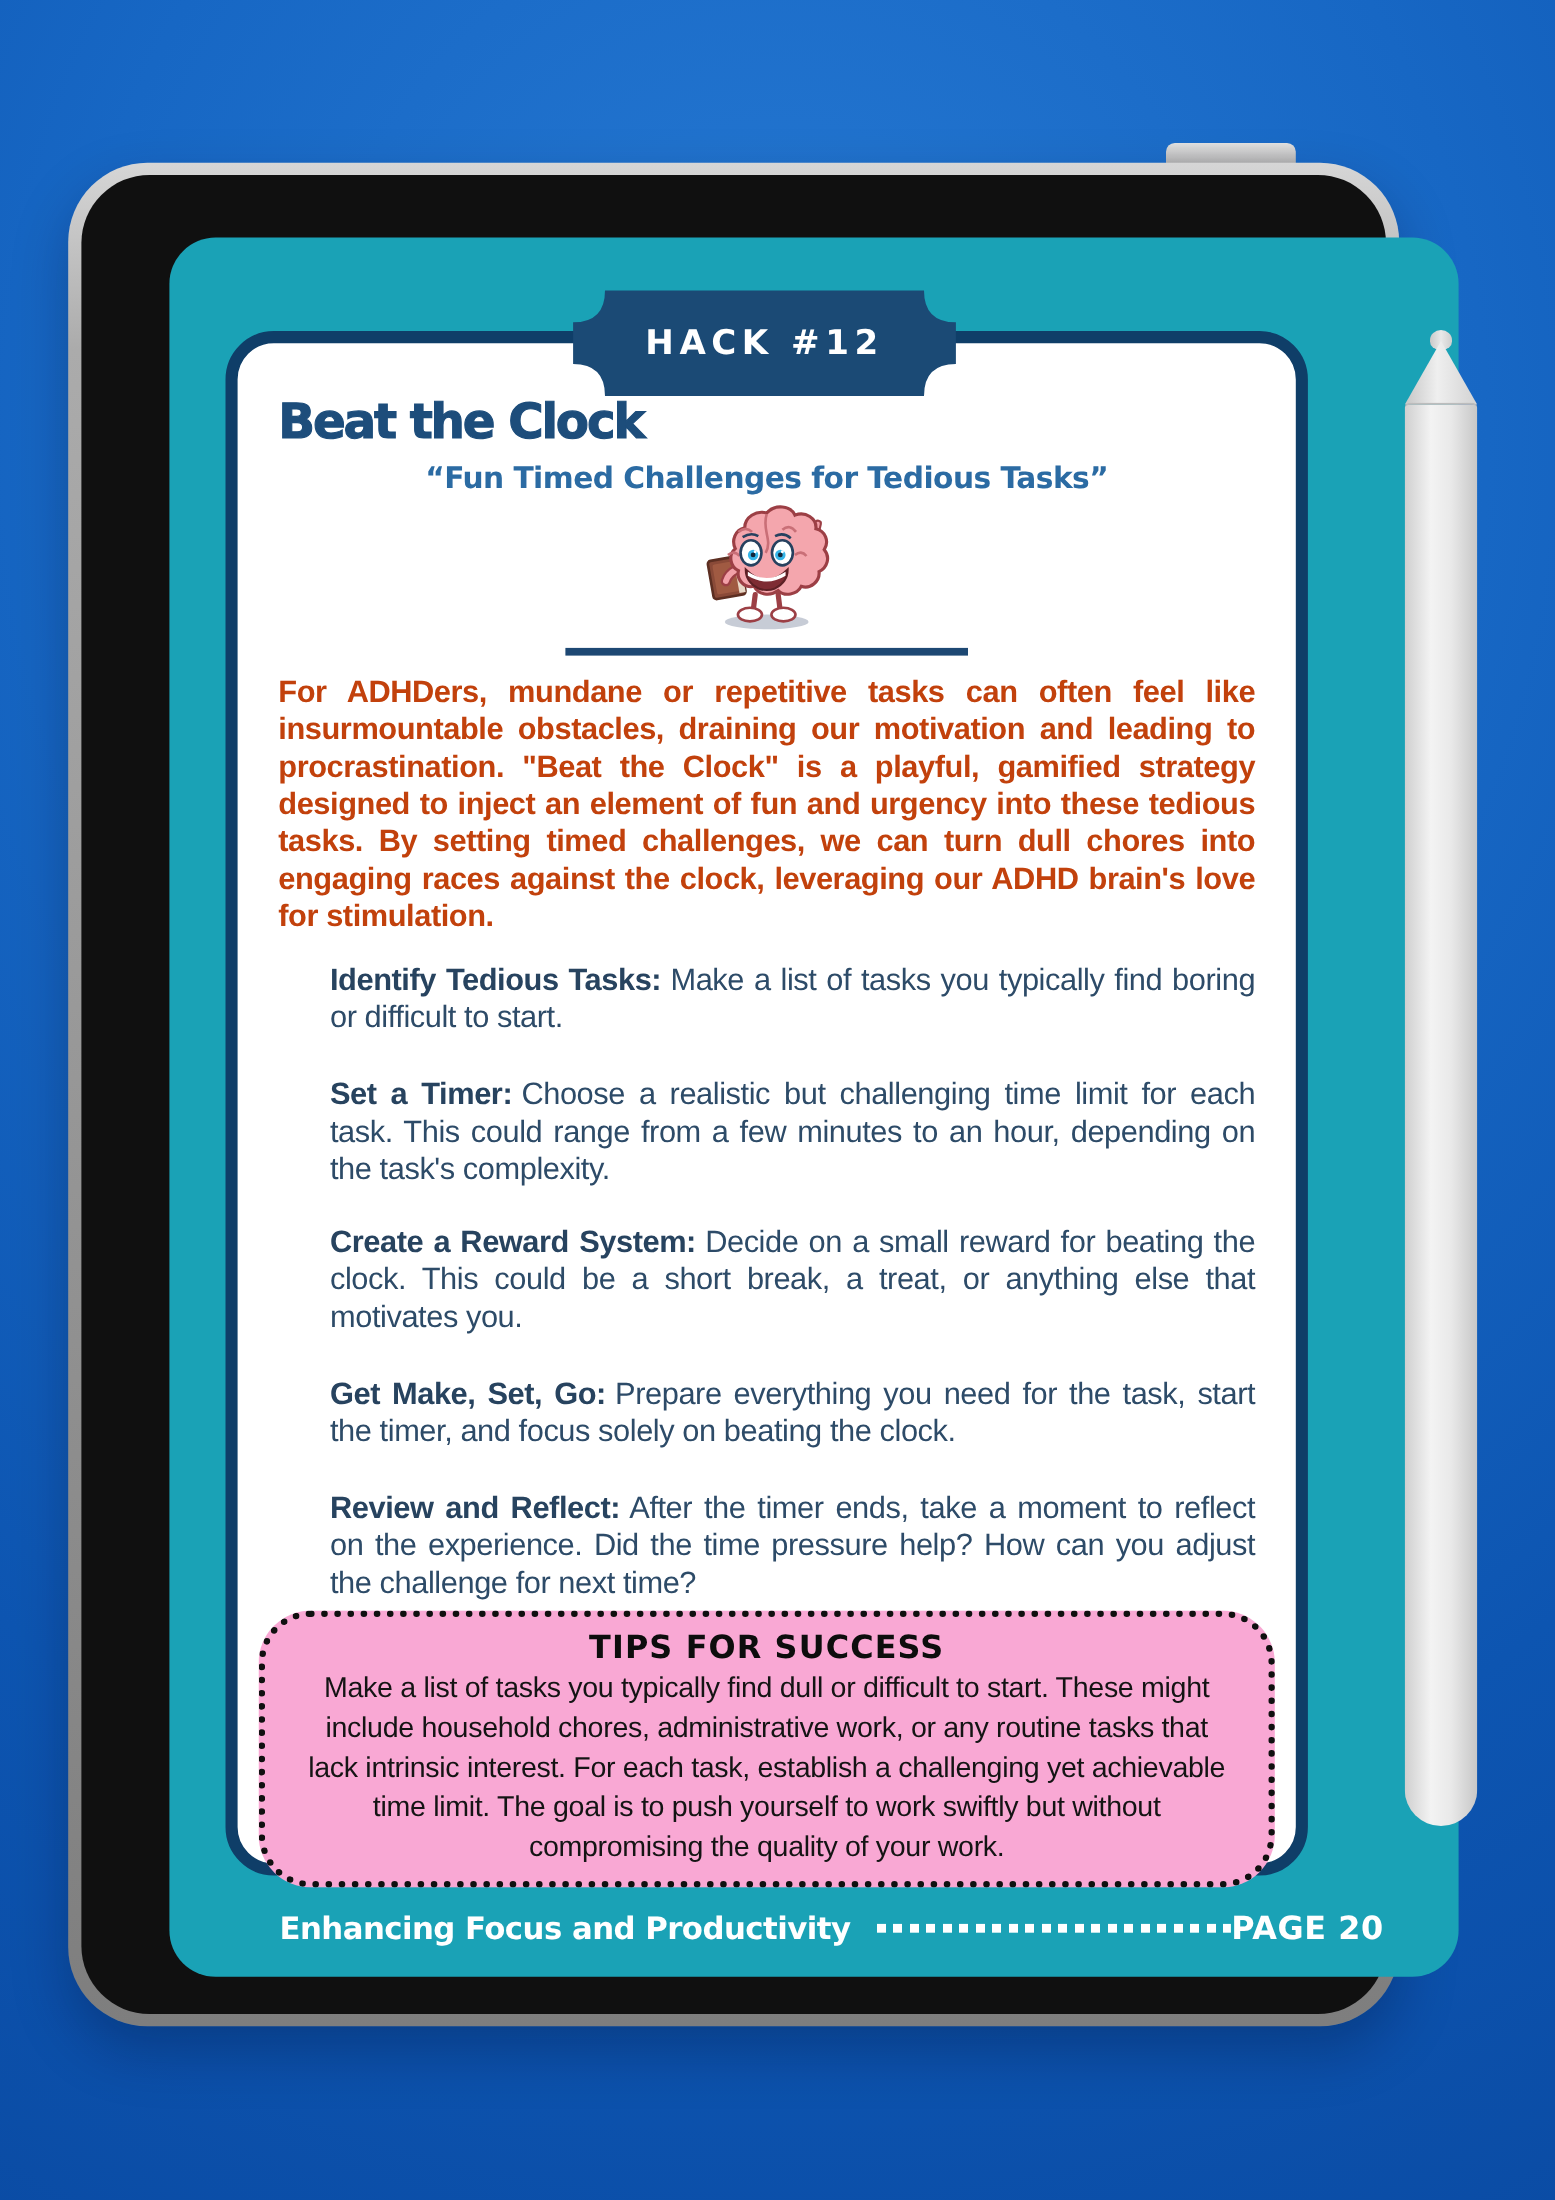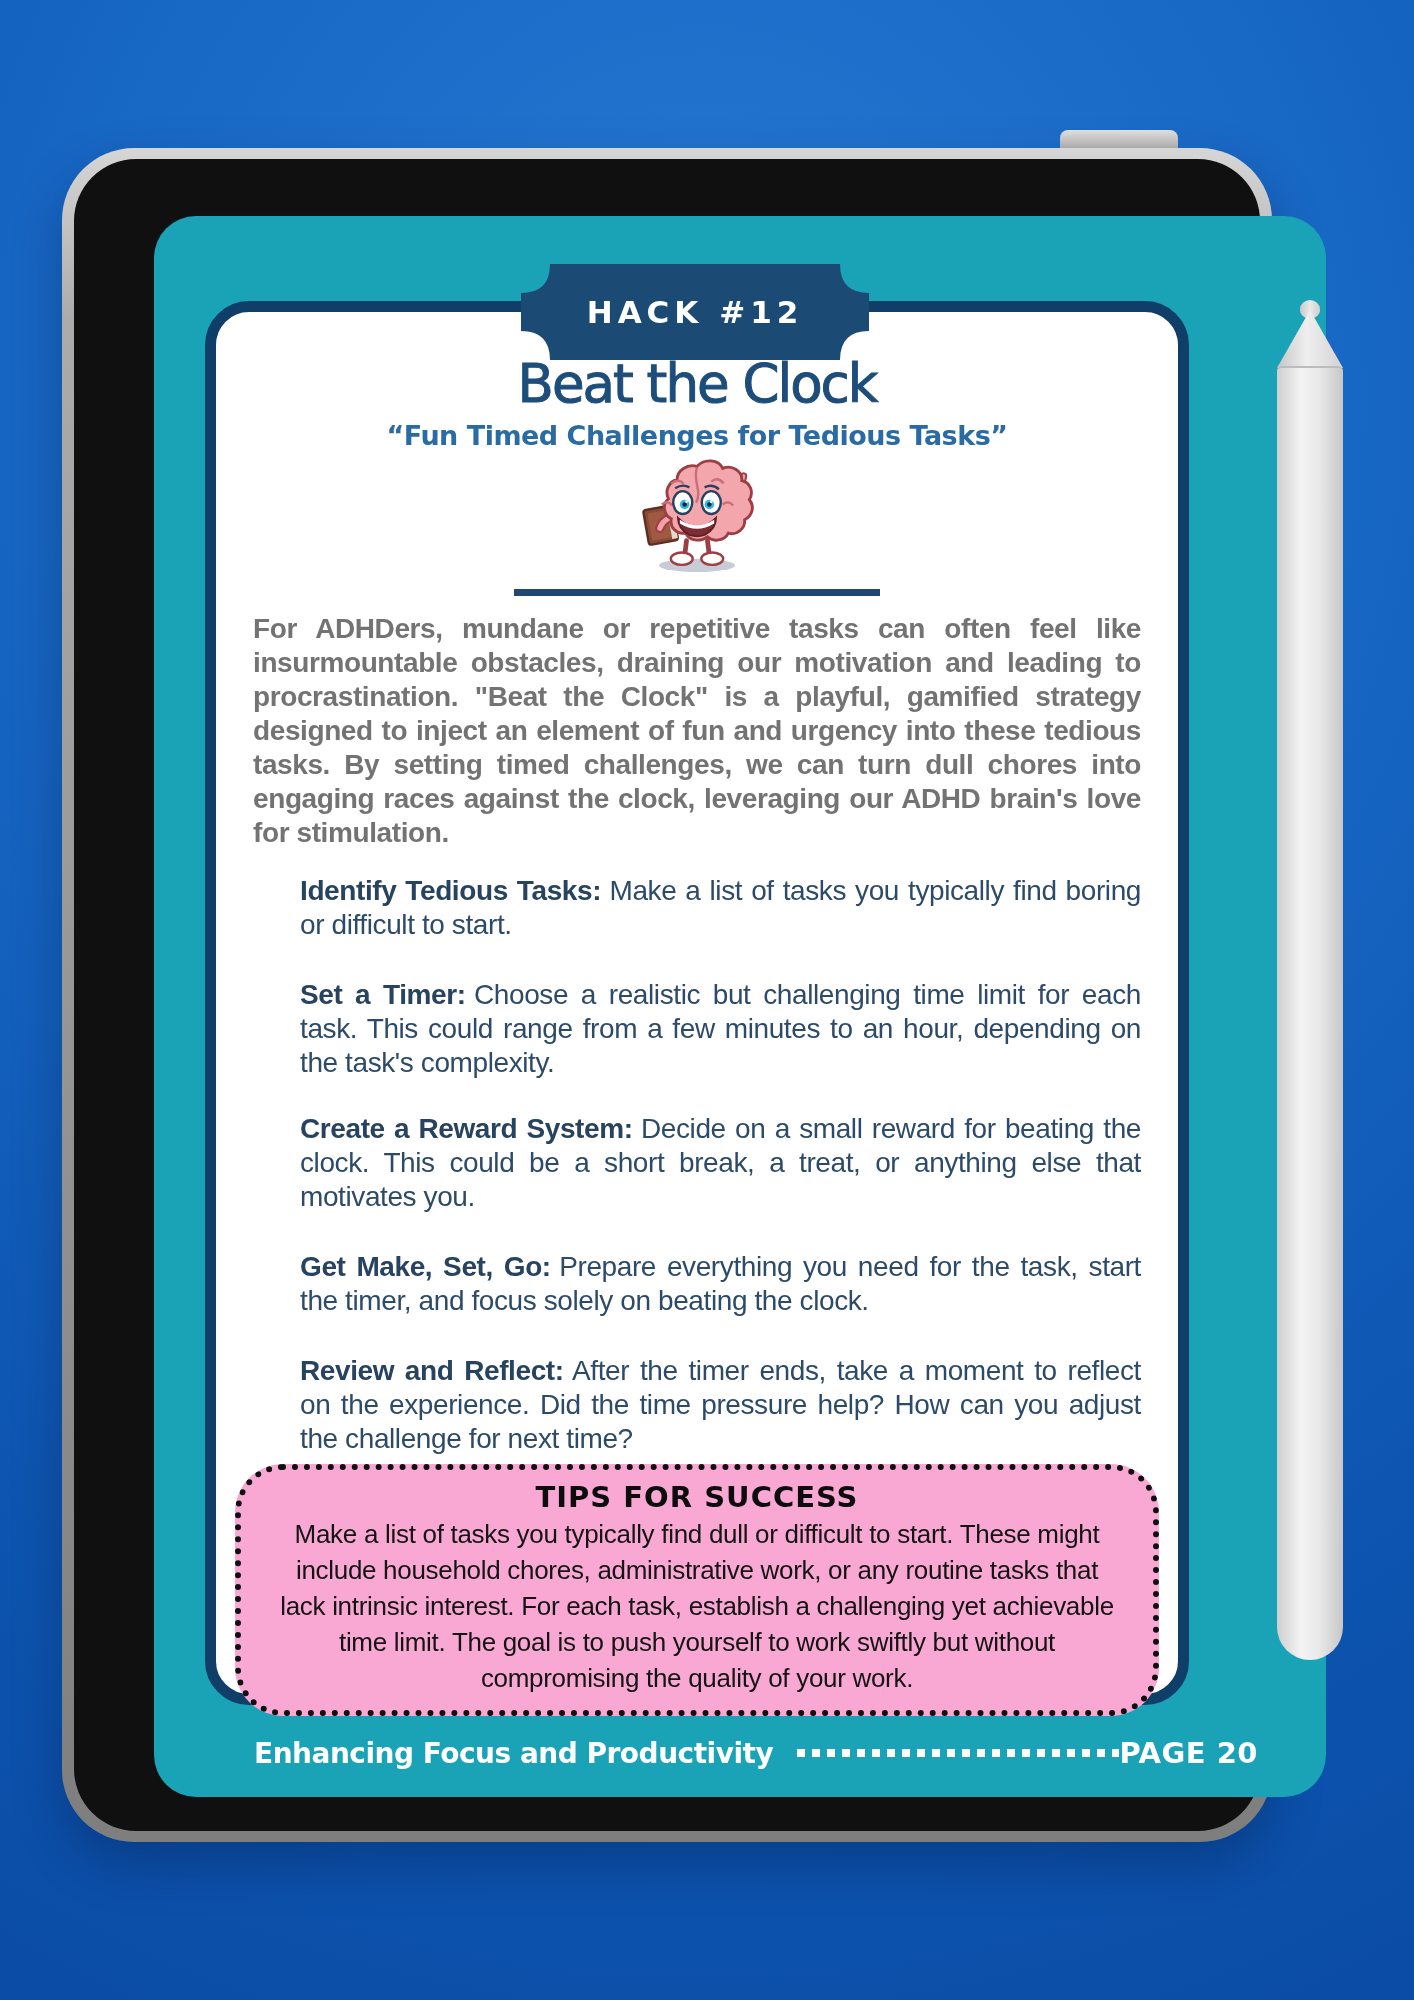--- a/index.html
+++ b/index.html
@@ -41,32 +41,32 @@
     background:#ffffff;border:11px solid #0f3e68;border-radius:44px;
     padding:0 37px;
   }
   .badge{position:absolute;left:366px;top:47px;width:350px;height:98px;z-index:6;}
   .badge svg{position:absolute;left:0;top:0;}
   .badge .badge-text{
     position:absolute;left:0;top:0;width:100%;height:100%;display:flex;align-items:center;justify-content:center;
     color:#ffffff;font-family:"DejaVu Sans",sans-serif;font-weight:bold;font-size:31px;letter-spacing:5px;
   }
   .page-title{
-    margin-top:46px;text-align:center;color:#1d4d7b;
-    font-family:"DejaVu Sans",sans-serif;font-weight:normal;font-size:53px;letter-spacing:-2px;line-height:51px;
+    margin-top:46px;color:#1d4d7b;
+    font-family:"DejaVu Sans",sans-serif;font-weight:bold;font-size:44px;letter-spacing:-2px;line-height:51px;
     -webkit-text-stroke:1px #1d4d7b;
   }
   .page-subtitle{
     margin-top:12px;text-align:center;color:#2b6ba3;
     font-family:"DejaVu Sans",sans-serif;font-weight:bold;font-size:27px;line-height:30px;letter-spacing:-0.5px;
   }
   .mascot{margin:4px auto 0;width:150px;height:118px;}
   .divider{margin:16px auto 0;width:366px;height:7px;background:#1d4873;}
   .intro{
-    margin-top:16px;text-align:justify;color:#737373;font-weight:bold;
+    margin-top:16px;text-align:justify;color:#c2410c;font-weight:bold;
     font-size:28px;line-height:34px;letter-spacing:-0.4px;
   }
   .section-heading{
     margin-top:16px;text-align:center;color:#1e4469;
     font-family:"DejaVu Sans",sans-serif;font-weight:bold;font-size:30px;line-height:38px;letter-spacing:-0.5px;
   }
   .step{text-align:justify;color:#2d4b68;font-size:28px;line-height:34px;letter-spacing:-0.4px;margin-left:47px;}
   .step .lead{font-weight:bold;color:#27435f;margin-right:0.3em;}
   .step.s1{margin-top:24px;}
   .step.s2{margin-top:36px;}

